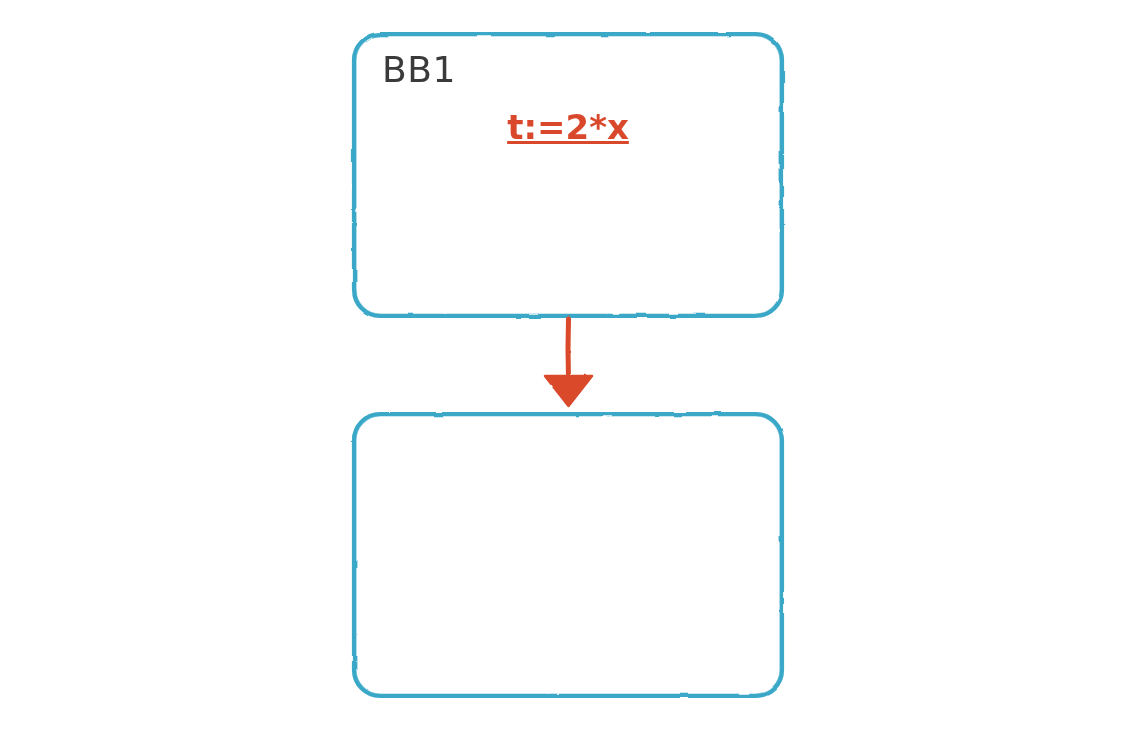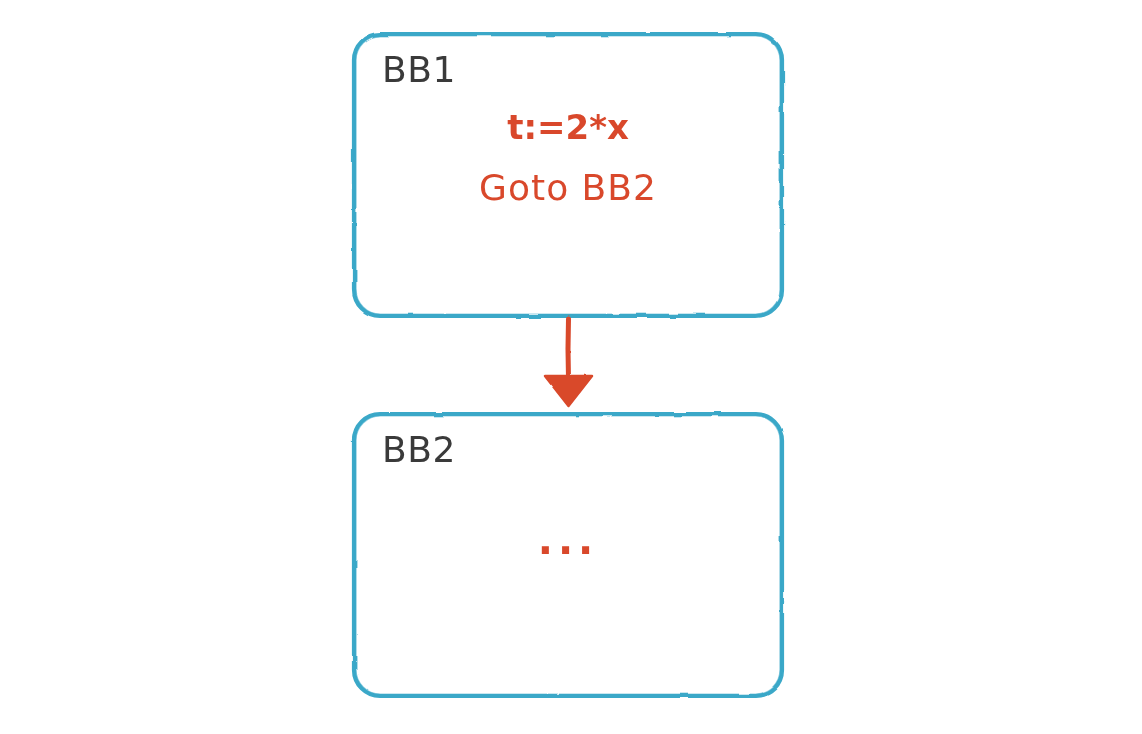--- a/index.html
+++ b/index.html
@@ -66,20 +66,21 @@
     align-items: center;
     gap: 26px;
   }
   .stmt {
     font-family: "DejaVu Sans", sans-serif;
     font-size: 34px;
     font-weight: 600;
     letter-spacing: 0px;
     line-height: 1;
     white-space: nowrap;
+    text-decoration: underline;
   }
   .stmt-goto {
     font-size: 36px;
     font-weight: 500;
     letter-spacing: 1px;
   }
   .ellipsis-wrap {
     position: absolute;
     left: 0;
     right: 0;
@@ -129,24 +130,17 @@
     <g filter="url(#roughenArrow)">
       <path d="M 568.5 319 L 568 349 L 568.5 379" stroke="#d9482b" stroke-width="5" fill="none" stroke-linecap="round"></path>
       <path d="M 545 376 L 592 376 L 568.5 406 Z" fill="#d9482b" stroke="#d9482b" stroke-width="2.5" stroke-linejoin="round"></path>
     </g>
   </svg>
 
   <div class="block" id="block-bb1">
     <div class="block-label">BB1</div>
     <div class="stmt-list">
       <div class="stmt" style="color:#d9482b;">t:=2*x</div>
-      <div class="stmt stmt-goto" style="color:#d9482b;">Goto BB2</div>
     </div>
   </div>
 
-  <div class="block" id="block-bb2">
-    <div class="block-label">BB2</div>
-    <div class="ellipsis-wrap">
-      <div class="ellipsis" style="color:#d9482b;">...</div>
-    </div>
-  </div>
 
 </div>
 
 </body></html>

